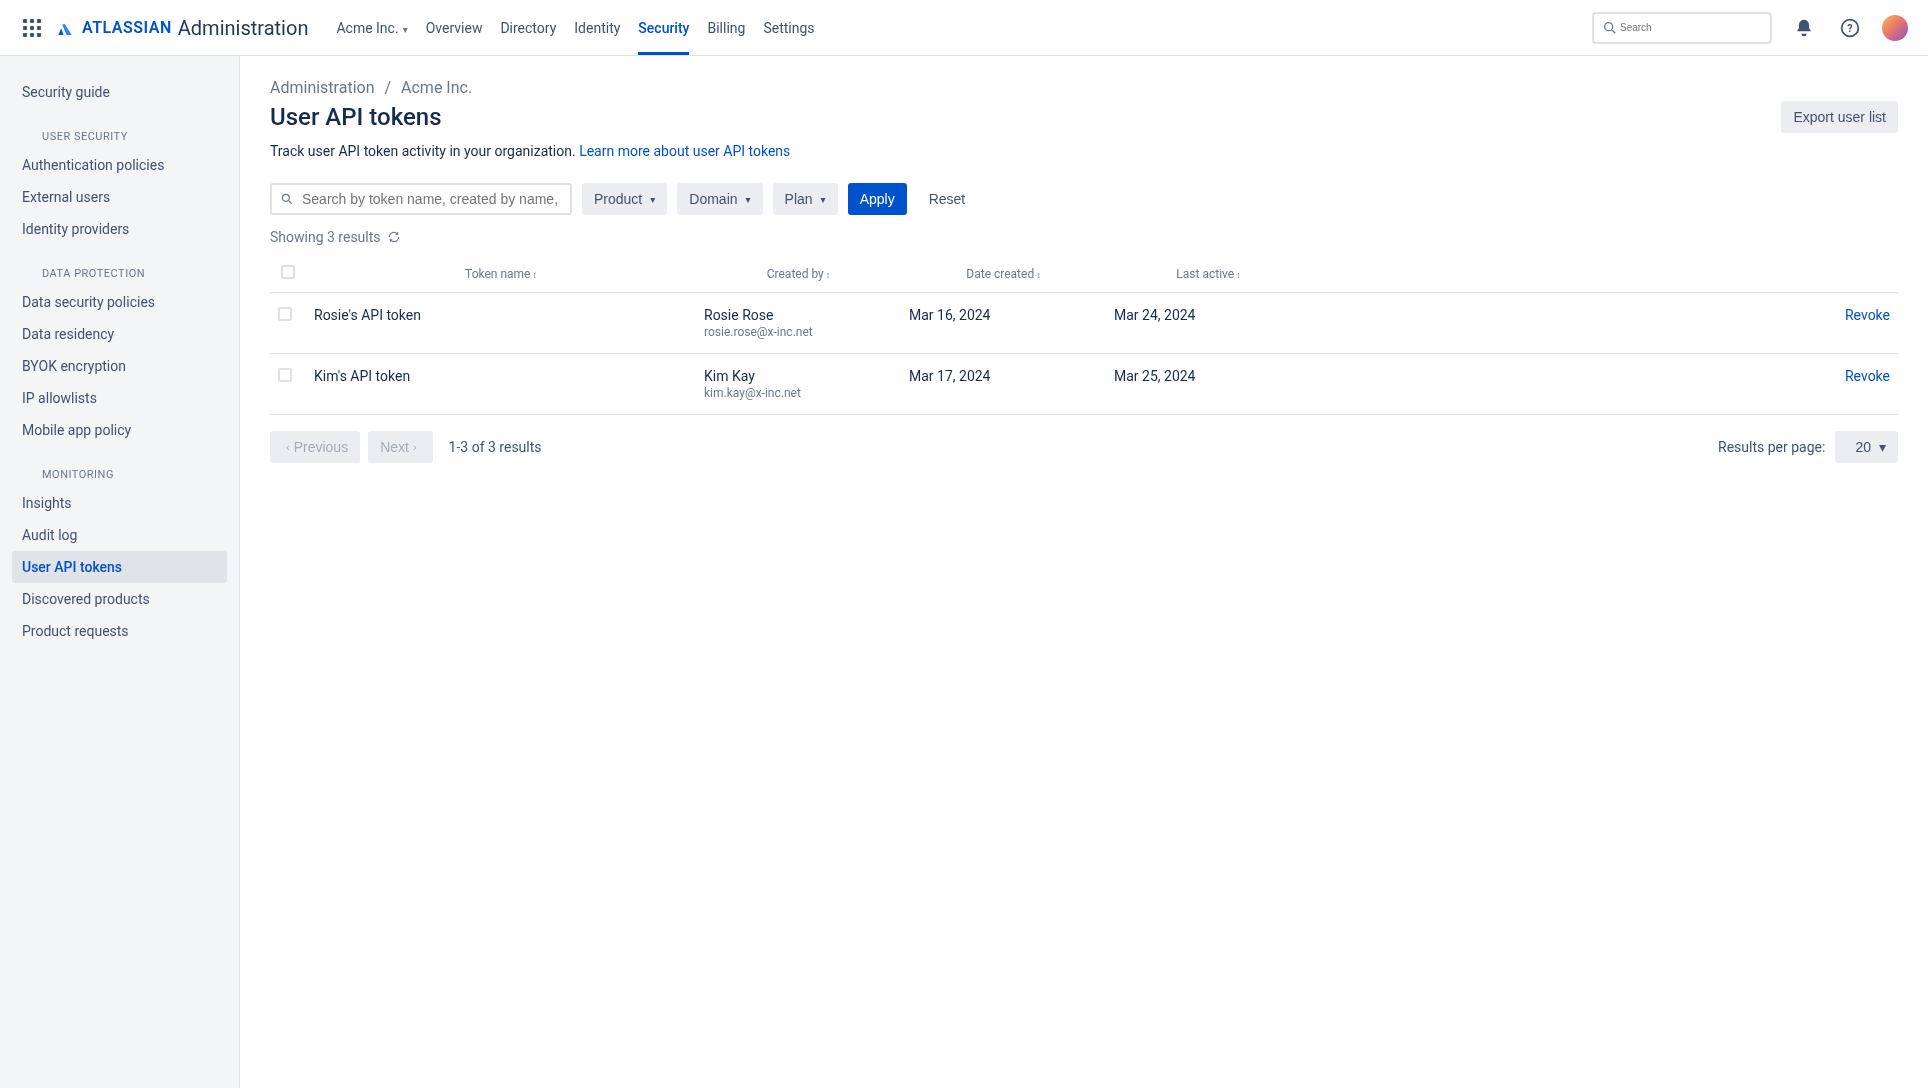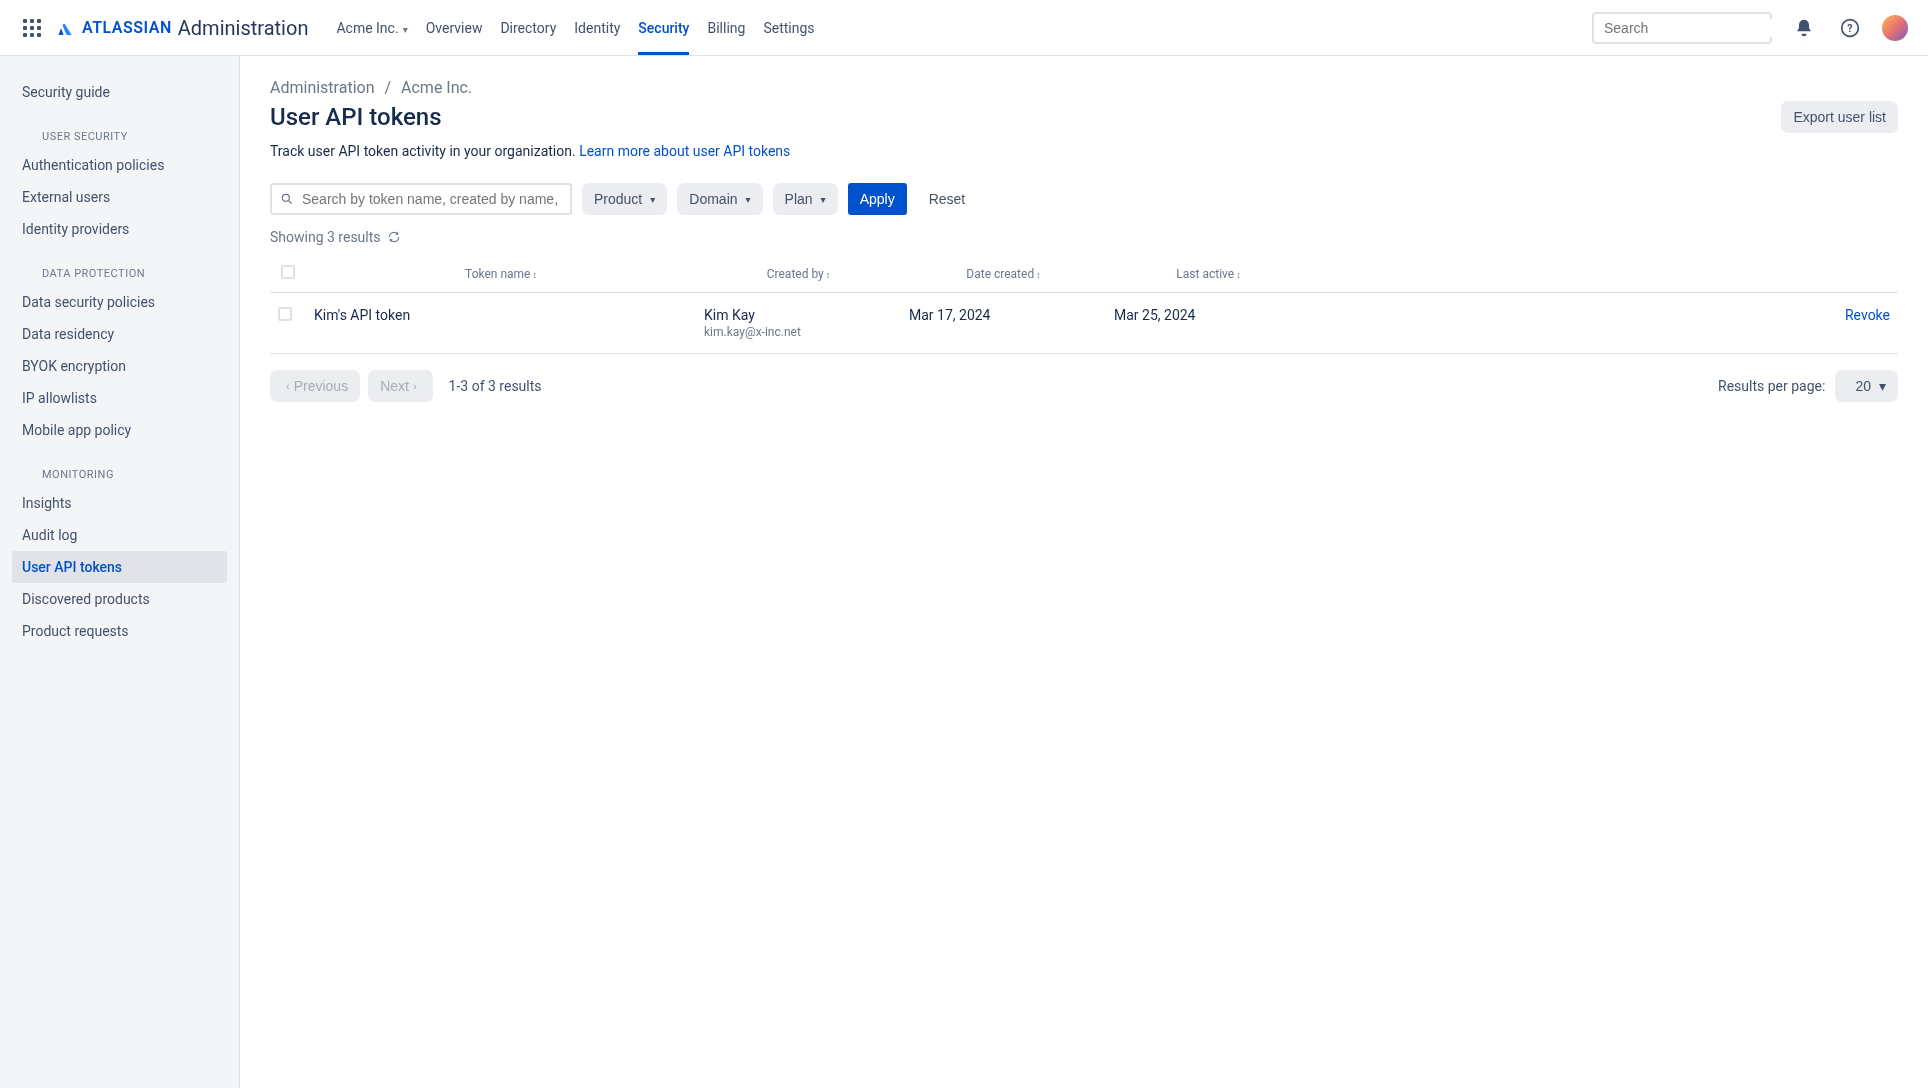--- a/index.html
+++ b/index.html
@@ -27,35 +27,35 @@
   .brand{ display:flex;align-items:center;gap:6px;margin-left:4px;margin-right:14px;}
   .brand .logo-text{font-weight:600;color:#0052CC;letter-spacing:0.5px;font-size:16px;}
   .brand .admin{font-size:20px;color:#253858;}
   .nav{display:flex;align-items:center;gap:18px;margin-left:6px;}
   .nav-item{position:relative;padding:18px 0;color:#42526E;cursor:pointer;font-size:14px;}
   .nav-item.active{color:var(--accent);font-weight:500;}
   .nav-item.active::after{content:"";position:absolute;left:0;right:0;bottom:-1px;height:3px;background:var(--accent);}
   .nav-item .chev{margin-left:4px;font-size:10px;color:#6B778C;}
   .spacer{flex:1;}
   .search-box{display:flex;align-items:center;height:32px;width:180px;border:2px solid var(--border);border-radius:4px;padding:0 8px;background:#fff;}
-  .search-box input{border:none;outline:none;flex:1;font-size:14px;}
+  .search-box input{border:none;outline:none;flex:1;font-size:10px;}
   .icon-btn{width:28px;height:28px;display:flex;align-items:center;justify-content:center;color:#42526E;margin-left:10px;cursor:pointer;}
   .avatar{width:26px;height:26px;border-radius:50%;background:linear-gradient(135deg,#ffb74d,#e57373,#7e57c2);margin-left:10px;}
   .layout{display:flex;min-height:calc(100vh - 56px);}
   .sidebar{width:240px;background:var(--bg-sidebar);border-right:1px solid var(--border);padding:20px 12px;}
   .side-link{padding:8px 10px;color:#42526E;border-radius:3px;cursor:pointer;font-size:14px;}
   .side-group-title{font-size:11px;font-weight:400;letter-spacing:0.5px;color:#6B778C;margin:22px 10px 6px;padding-left:20px;}
   .side-link.active{background:rgba(9,30,66,0.08);color:var(--accent);font-weight:500;}
   .main{flex:1;padding:22px 30px;}
   .crumbs{color:#6B778C;font-size:16px;}
   .crumb-sep{margin:0 6px;}
   .page-head{display:flex;align-items:center;justify-content:space-between;margin-top:4px;}
   .page-title{font-size:24px;font-weight:500;margin:2px 0;}
   .btn{display:inline-flex;align-items:center;justify-content:center;height:32px;padding:0 12px;border-radius:3px;font-size:14px;cursor:pointer;border:none;}
-  .btn-subtle{background:var(--btn-subtle);color:#42526E;border-radius:7px;}
+  .btn-subtle{background:var(--btn-subtle);color:#42526E;}
   .btn-primary{background:var(--accent);color:#fff;font-weight:500;}
   .btn-link{background:transparent;color:#42526E;}
   .desc{margin-top:10px;color:#172B4D;}
   .desc a{color:var(--link);text-decoration:none;}
   .toolbar{display:flex;align-items:center;gap:10px;margin-top:24px;}
   .filter-btn{display:inline-flex;align-items:center;gap:8px;}
   .filter-btn .chev{font-size:10px;color:#42526E;}
   .search-input{display:flex;align-items:center;height:32px;width:302px;border:2px solid var(--border);border-radius:3px;padding:0 8px;background:#fff;}
   .search-input input{border:none;outline:none;flex:1;font-size:14px;}
   .showing{margin-top:14px;color:#6B778C;font-size:14px;display:flex;align-items:center;gap:6px;}
@@ -214,20 +214,31 @@
           <th class="col-token"><span>Token name</span><span class="sort">↕</span></th>
           <th class="col-created"><span>Created by</span><span class="sort">↕</span></th>
           <th class="col-date"><span>Date created</span><span class="sort">↕</span></th>
           <th class="col-active"><span>Last active</span><span class="sort">↕</span></th>
           <th class="col-action"></th>
         </tr>
       </thead>
       <tbody id="tbody">
           <tr>
     <td><span class="check"></span></td>
+    <td>Rosie's API token</td>
+    <td>
+              <div class="creator-name">Rosie Rose</div>
+              <div class="creator-email">rosie.rose@x-inc.net</div>
+            </td>
+    <td>Mar 16, 2024</td>
+    <td>Mar 24, 2024</td>
+    <td class="col-action"><span class="revoke">Revoke</span></td>
+          </tr>
+          <tr>
+    <td><span class="check"></span></td>
     <td>Kim's API token</td>
     <td>
               <div class="creator-name">Kim Kay</div>
               <div class="creator-email">kim.kay@x-inc.net</div>
             </td>
     <td>Mar 17, 2024</td>
     <td>Mar 25, 2024</td>
     <td class="col-action"><span class="revoke">Revoke</span></td>
           </tr>
         </tbody>

